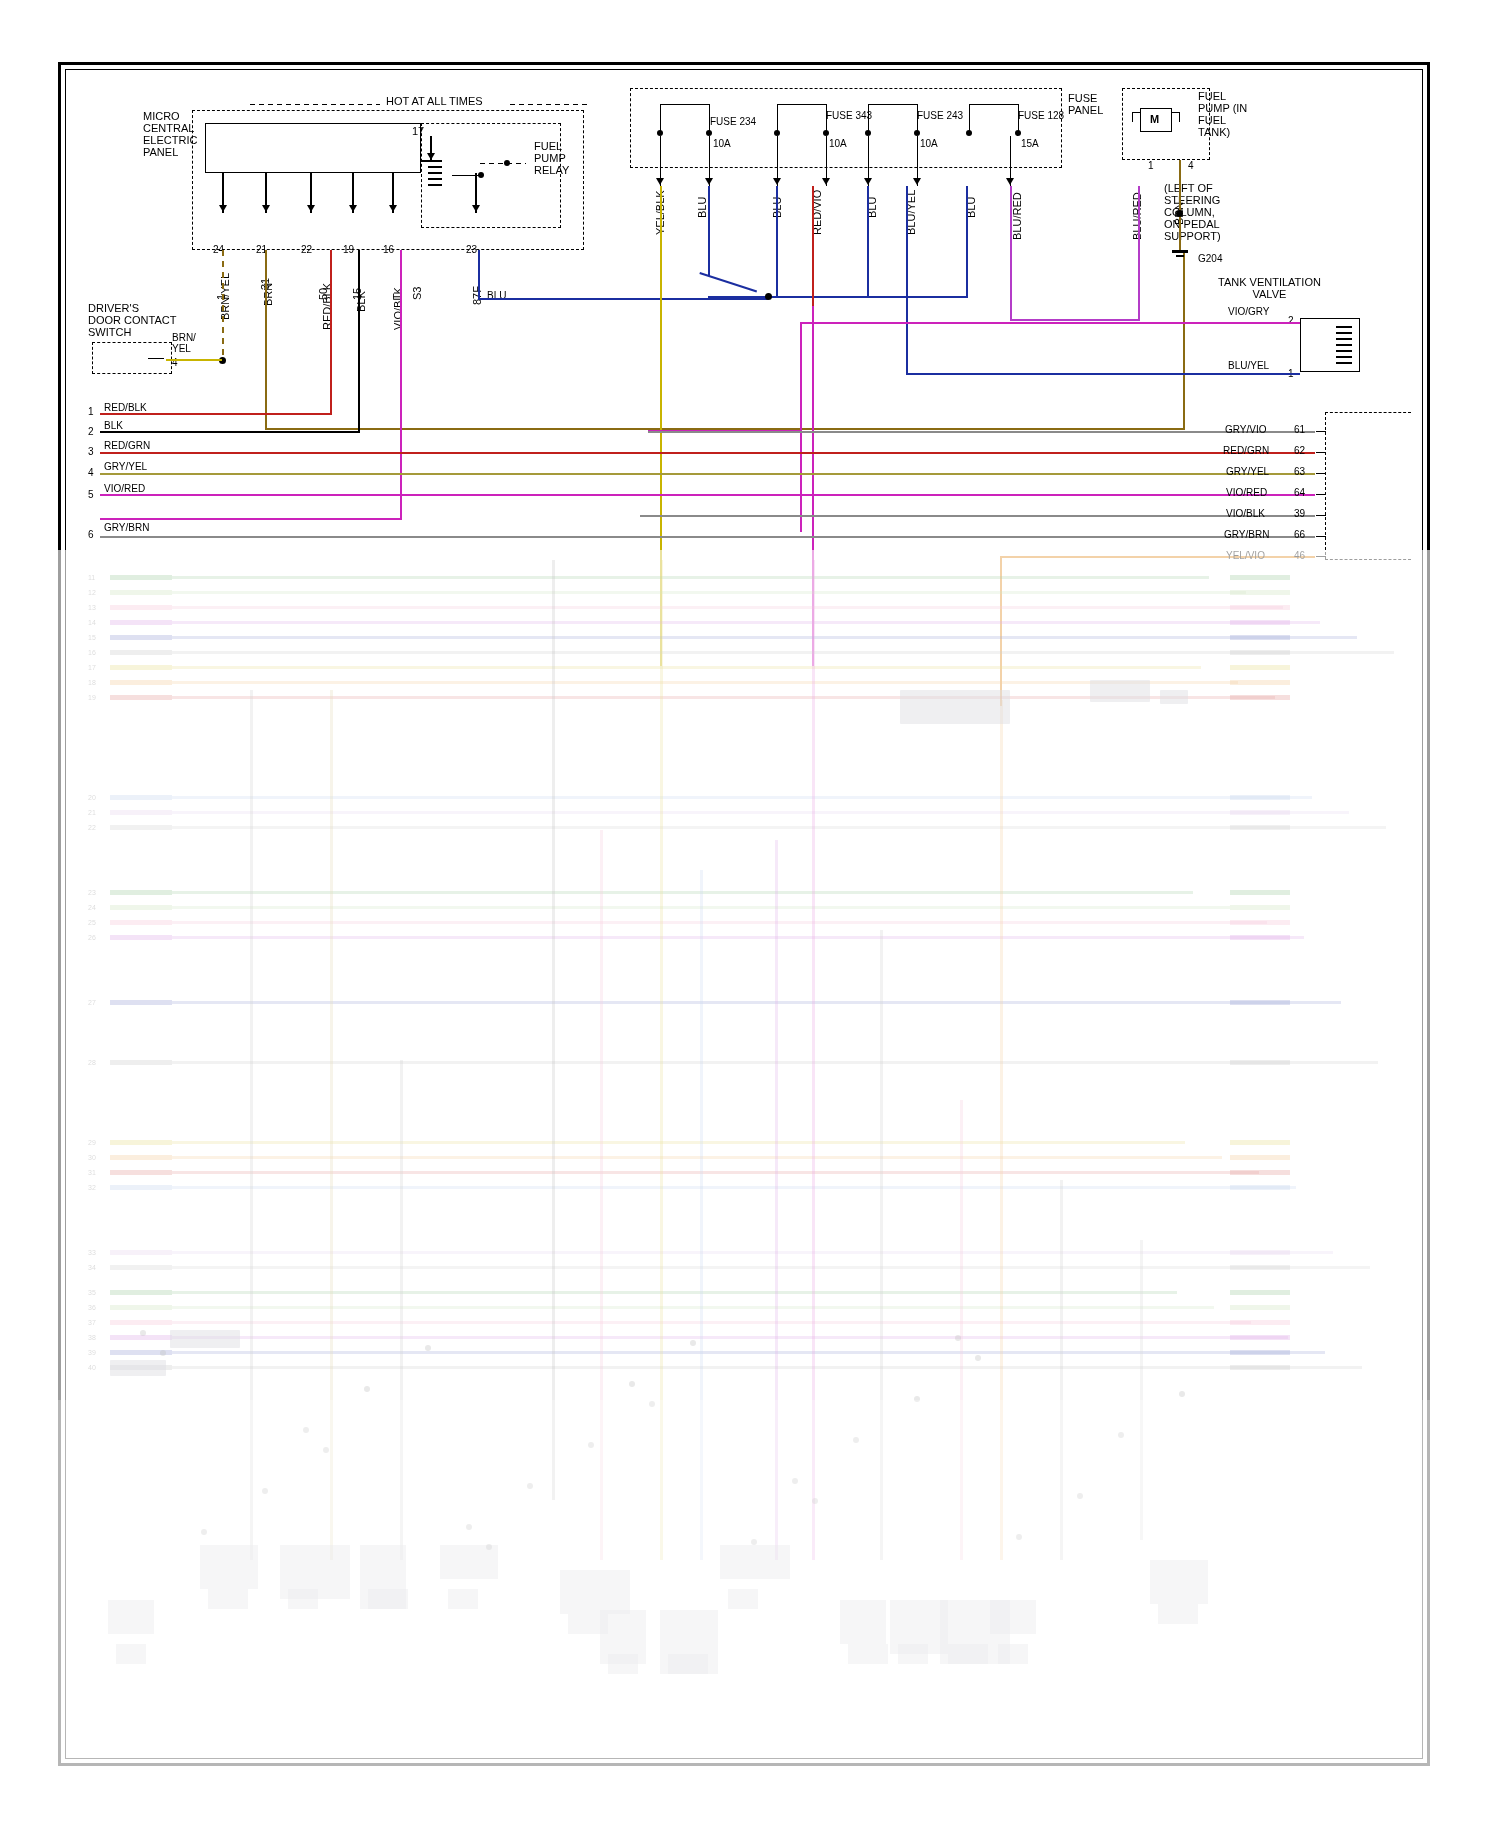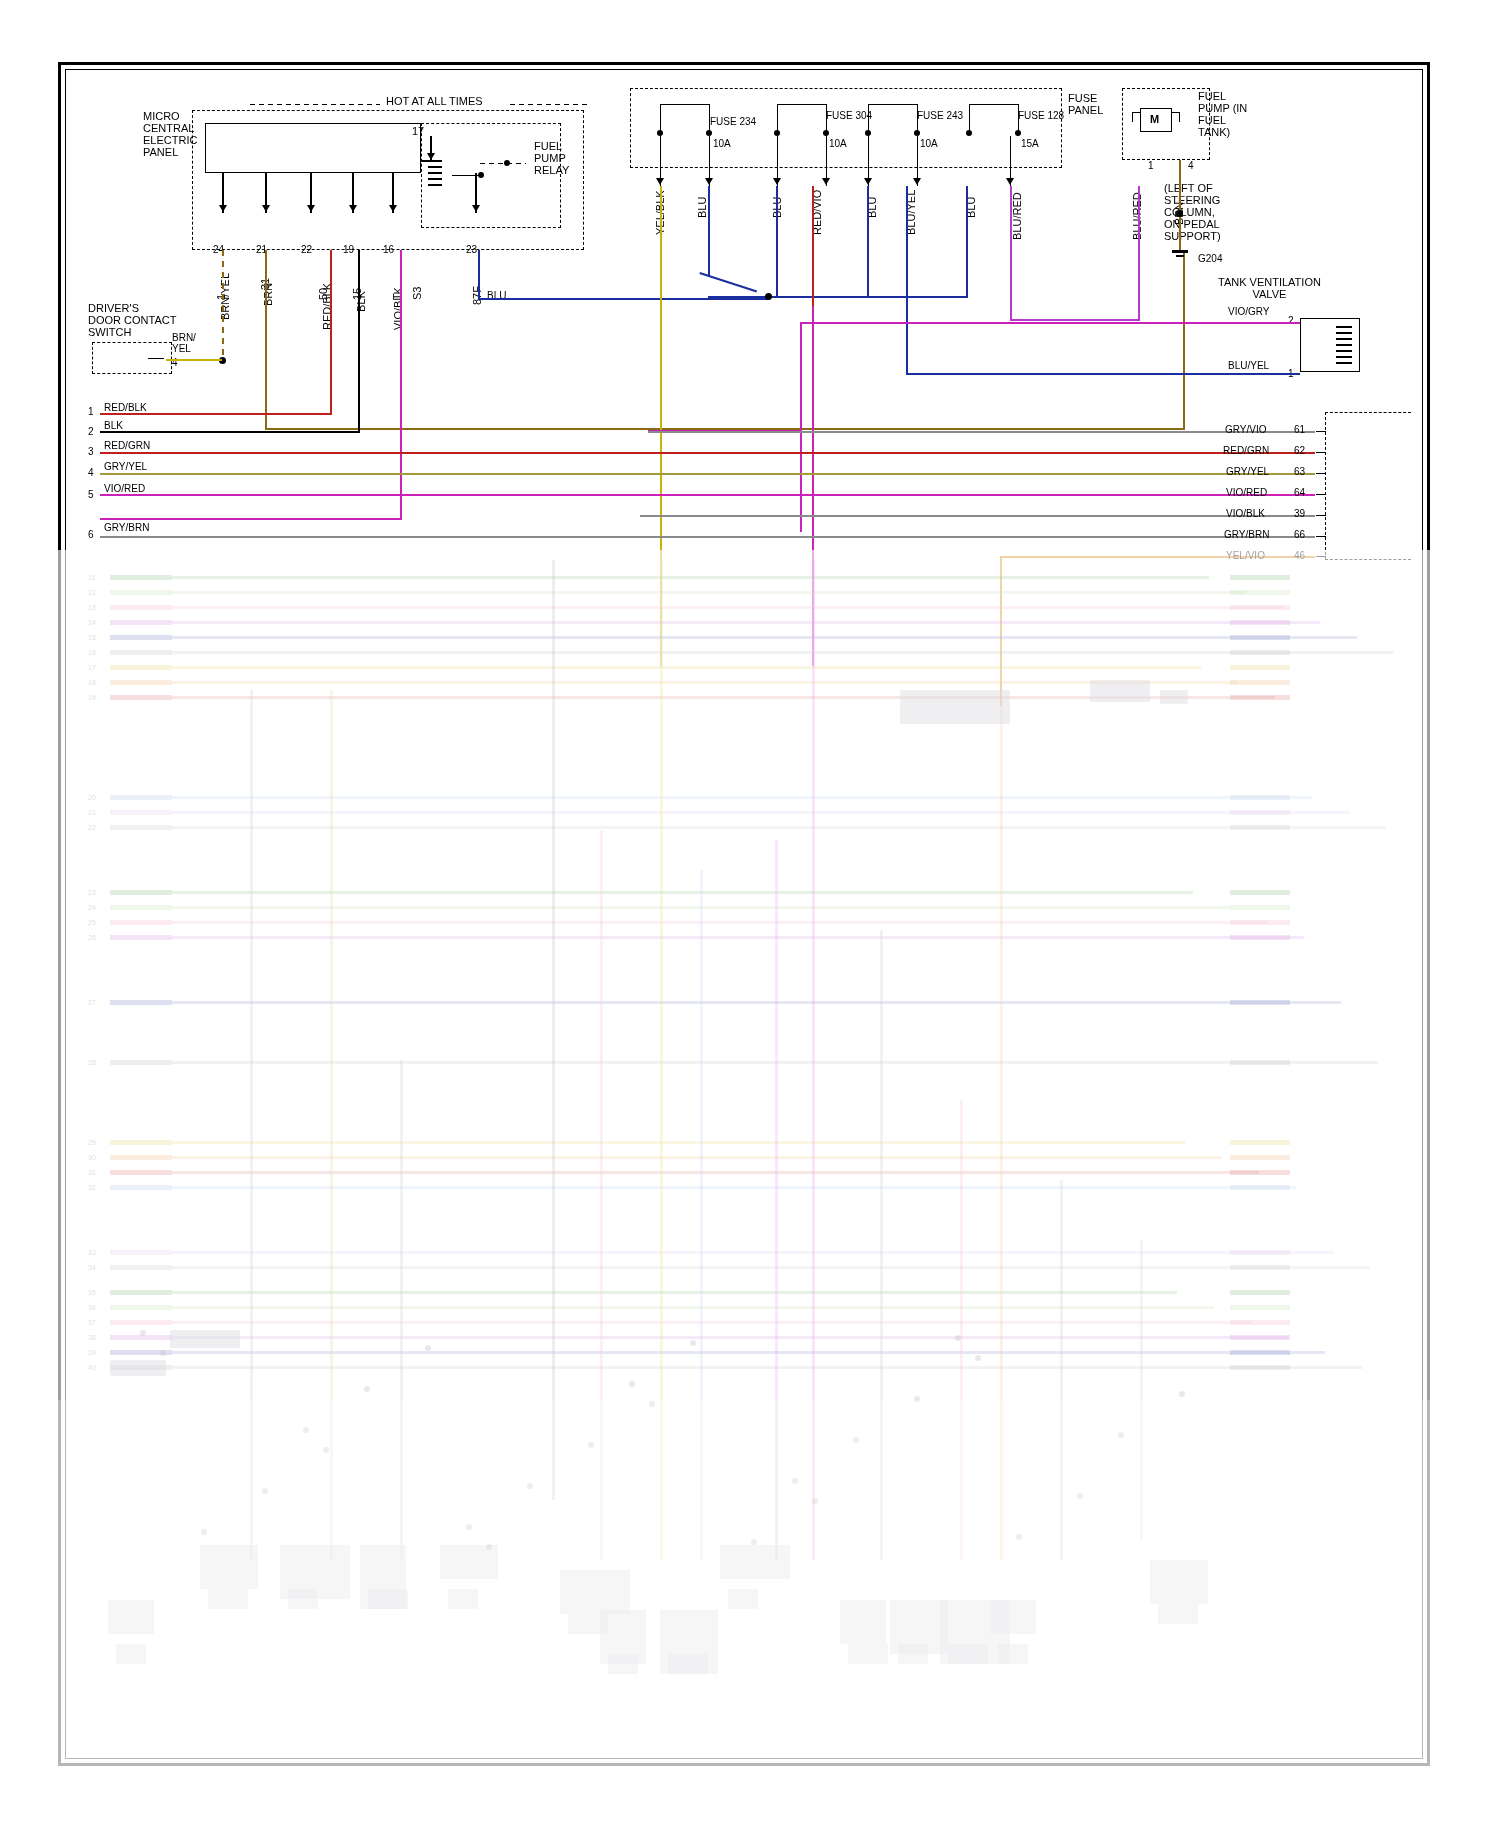--- a/index.html
+++ b/index.html
@@ -233,21 +233,21 @@
   <div class="wire h c-blk" style="left:660px; top:104px; width:50px; height:1px;"></div>
   <div class="wire v c-blk" style="left:660px; top:104px; height:30px; width:1px;"></div>
   <div class="wire v c-blk" style="left:709px; top:104px; height:30px; width:1px;"></div>
   <div class="dot" style="left:657px; top:130px; width:6px;height:6px;"></div>
   <div class="dot" style="left:706px; top:130px; width:6px;height:6px;"></div>
   <div class="wire v c-blk" style="left:660px; top:136px; height:50px; width:1px;"></div>
   <div class="arrow-down" style="left:656px; top:178px;"></div>
   <div class="wire v c-blk" style="left:709px; top:136px; height:50px; width:1px;"></div>
   <div class="arrow-down" style="left:705px; top:178px;"></div>
 
-  <div class="lbl lbl-sm" style="left:826px; top:110px;">FUSE 304</div>
+  <div class="lbl lbl-sm" style="left:826px; top:110px;">FUSE 343</div>
   <div class="lbl lbl-sm" style="left:829px; top:138px;">10A</div>
   <div class="wire h c-blk" style="left:777px; top:104px; width:50px; height:1px;"></div>
   <div class="wire v c-blk" style="left:777px; top:104px; height:30px; width:1px;"></div>
   <div class="wire v c-blk" style="left:826px; top:104px; height:30px; width:1px;"></div>
   <div class="dot" style="left:774px; top:130px; width:6px;height:6px;"></div>
   <div class="dot" style="left:823px; top:130px; width:6px;height:6px;"></div>
   <div class="wire v c-blk" style="left:777px; top:136px; height:50px; width:1px;"></div>
   <div class="arrow-down" style="left:773px; top:178px;"></div>
   <div class="wire v c-blk" style="left:826px; top:136px; height:50px; width:1px;"></div>
   <div class="arrow-down" style="left:822px; top:178px;"></div>

